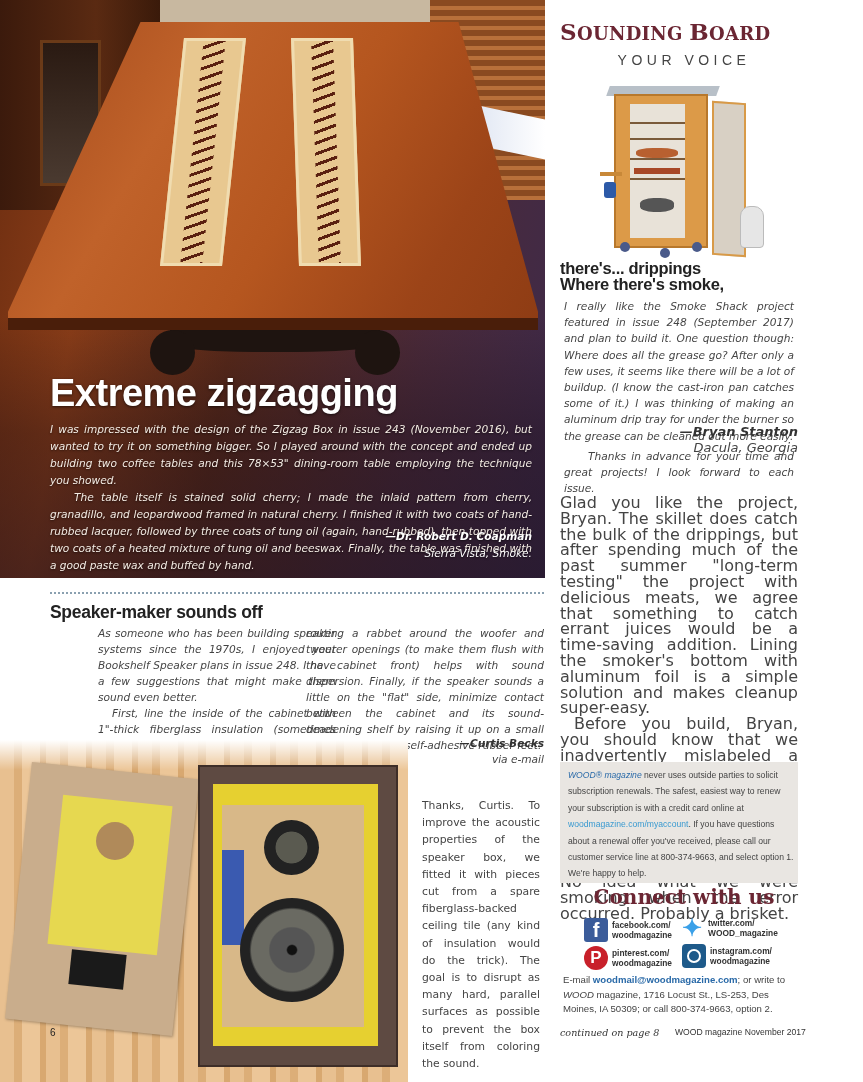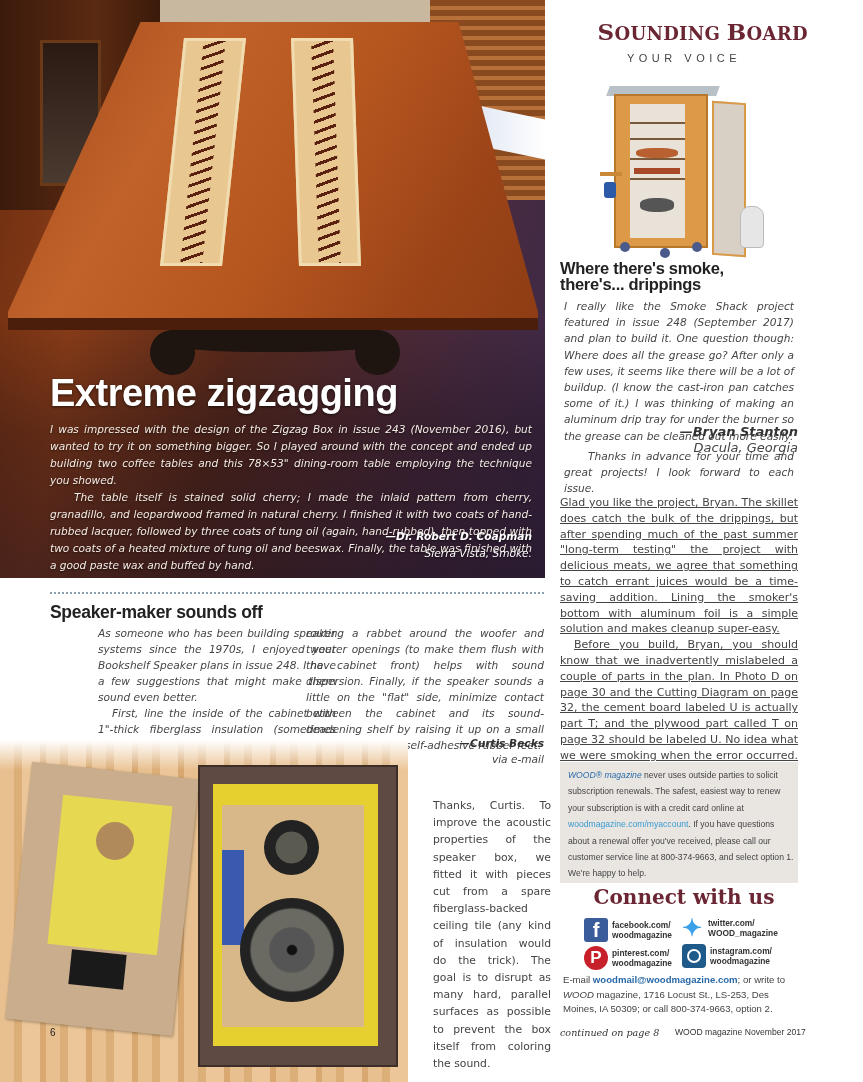--- a/index.html
+++ b/index.html
@@ -62,26 +62,26 @@
   #speaker-photo .terminal { left:70px; top:212px; width:55px; height:35px; background:#1a1a1a; transform:rotate(6deg); }
   #speaker-photo .box { left:198px; top:25px; width:196px; height:298px; background:#5e4a42; border:2px solid #3e2e28; }
   #speaker-photo .box-inner { left:213px; top:44px; width:165px; height:262px; background:#e6d030; }
   #speaker-photo .box-wood { left:222px; top:65px; width:142px; height:222px; background:#d8b888; }
   #speaker-photo .tweeter { left:264px; top:80px; width:55px; height:55px; border-radius:50%; background:radial-gradient(circle,#5a5a50 0 40%,#222 42% 100%); }
   #speaker-photo .woofer { left:240px; top:158px; width:104px; height:104px; border-radius:50%; background:radial-gradient(circle,#111 0 6%,#555 8% 30%,#6a6a62 32% 55%,#222 58% 100%); }
   #speaker-photo .xover { left:222px; top:110px; width:22px; height:95px; background:#3a5ab0; }
   #page-num { left:50px; top:1027px; font-size:10px; color:#222; font-family:"Liberation Sans", sans-serif; }
 
   
-  #speaker-reply { left:433px; top:797px; width:118px; font-size:10.8px; line-height:17.2px; color:#444; text-align:justify; margin:0; }
-
-  
-  #sb-title { left:560px; top:18px; width:248px; text-align:right; font-family:"DejaVu Serif", serif; font-weight:bold; color:#6b2633; font-size:23px; letter-spacing:0.3px; }
+  #speaker-reply { left:422px; top:797px; width:118px; font-size:10.8px; line-height:17.2px; color:#444; text-align:justify; margin:0; }
+
+  
+  #sb-title { left:560px; top:18px; width:248px; text-align:left; font-family:"DejaVu Serif", serif; font-weight:bold; color:#6b2633; font-size:23px; letter-spacing:0.3px; }
   #sb-title .small { font-size:18px; }
-  #sb-sub { left:560px; top:52px; width:248px; text-align:center; font-size:11px; letter-spacing:4.5px; color:#444; font-family:"Liberation Sans", sans-serif; }
+  #sb-sub { left:560px; top:52px; width:248px; text-align:center; font-size:14px; letter-spacing:4.5px; color:#444; font-family:"Liberation Sans", sans-serif; }
 
   #smoker { left:600px; top:78px; width:170px; height:180px; }
   #smoker .roof { left:8px; top:8px; width:110px; height:10px; background:#b8c0c8; transform:skewX(-20deg); }
   #smoker .body { left:14px; top:16px; width:90px; height:150px; background:#dc9a48; border:2px solid #b8782c; }
   #smoker .inside { left:30px; top:26px; width:55px; height:134px; background:#e8e2d8; }
   #smoker .rack { left:30px; width:55px; height:2px; background:#7a5a3a; }
   #smoker .meat { left:36px; top:70px; width:42px; height:10px; background:#b86030; border-radius:40%; }
   #smoker .ribs { left:34px; top:90px; width:46px; height:6px; background:#a84828; }
   #smoker .burner { left:40px; top:120px; width:34px; height:14px; background:#555; border-radius:40%; }
   #smoker .door { left:112px; top:24px; width:30px; height:150px; background:#d8d0c4; border:2px solid #d89a48; transform:skewY(4deg); }
@@ -90,21 +90,21 @@
   #smoker .mitt { left:4px; top:104px; width:12px; height:16px; background:#2c5aa8; border-radius:3px; }
   #smoker .wheel { width:10px; height:10px; border-radius:50%; background:#4a5a8a; }
 
   #smoke-title { left:560px; top:260px; width:248px; font-family:"Liberation Sans", sans-serif; font-weight:bold; font-size:16.5px; line-height:16px; color:#222; letter-spacing:-0.3px; }
   #smoke-letter { left:560px; top:294px; width:238px; font-style:italic; font-size:10.6px; line-height:16.2px; color:#444; text-align:justify; }
   #smoke-letter p { margin:4px; }
   #smoke-letter p.indent { text-indent:24px; }
   #smoke-sig { left:600px; top:424px; width:198px; text-align:right; font-size:13px; line-height:16.2px; font-style:italic; color:#444; }
   #smoke-sig .name { font-weight:bold; color:#333; }
 
-  #smoke-reply { left:560px; top:495px; width:238px; font-size:11px; line-height:15.8px; color:#444; text-align:justify;text-decoration:underline; }
+  #smoke-reply { left:560px; top:495px; width:238px; font-size:16px; line-height:15.8px; color:#444; text-align:justify; }
   #smoke-reply p { margin:0; }
   #smoke-reply p.indent { text-indent:14px; }
 
   #sub-box { left:560px; top:762px; width:238px; height:121px; background:#e9e6e2; }
   #sub-text { left:568px; top:767px; width:226px; font-family:"Liberation Sans", sans-serif; font-size:8.6px; line-height:16.4px; color:#444; }
   #sub-text .brand { color:#2a6aa8; font-weight:normal; font-style:italic;text-align:right; }
   #sub-text .link { color:#3a9ad0; }
 
   #connect-title { left:560px; top:885px; width:248px; text-align:center; font-family:"DejaVu Serif", serif; font-weight:bold; font-size:20px; color:#6b2633; }
   .social { position:absolute; display:flex; align-items:center; }
@@ -204,22 +204,22 @@
   <div class="abs door"></div>
   <div class="abs tank"></div>
   <div class="abs shelf"></div>
   <div class="abs mitt"></div>
   <div class="abs wheel" style="left:20px;top:164px"></div>
   <div class="abs wheel" style="left:60px;top:170px"></div>
   <div class="abs wheel" style="left:92px;top:164px"></div>
 </div>
 
 <div id="smoke-title" class="abs">
+  <div>there's... drippings</div>
   <div>Where there's smoke,</div>
-  <div>there's... drippings</div>
 </div>
 <div id="smoke-letter" class="abs">
   <p>I really like the Smoke Shack project featured in issue 248 (September 2017) and plan to build it. One question though: Where does all the grease go? After only a few uses, it seems like there will be a lot of buildup. (I know the cast-iron pan catches some of it.) I was thinking of making an aluminum drip tray for under the burner so the grease can be cleaned out more easily.</p>
   <p class="indent">Thanks in advance for your time and great projects! I look forward to each issue.</p>
 </div>
 <div id="smoke-sig" class="abs">
   <div class="name">—Bryan Stanton</div>
   <div>Dacula, Georgia</div>
 </div>
 

